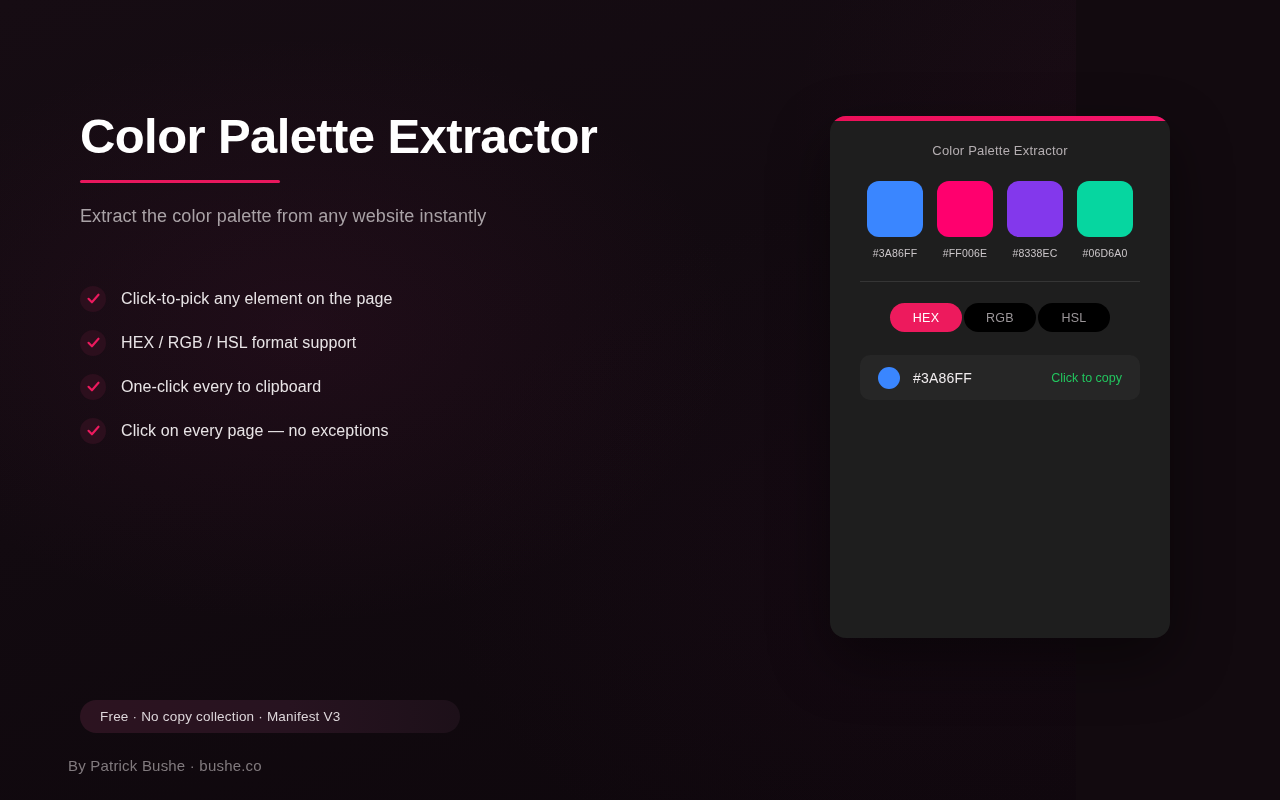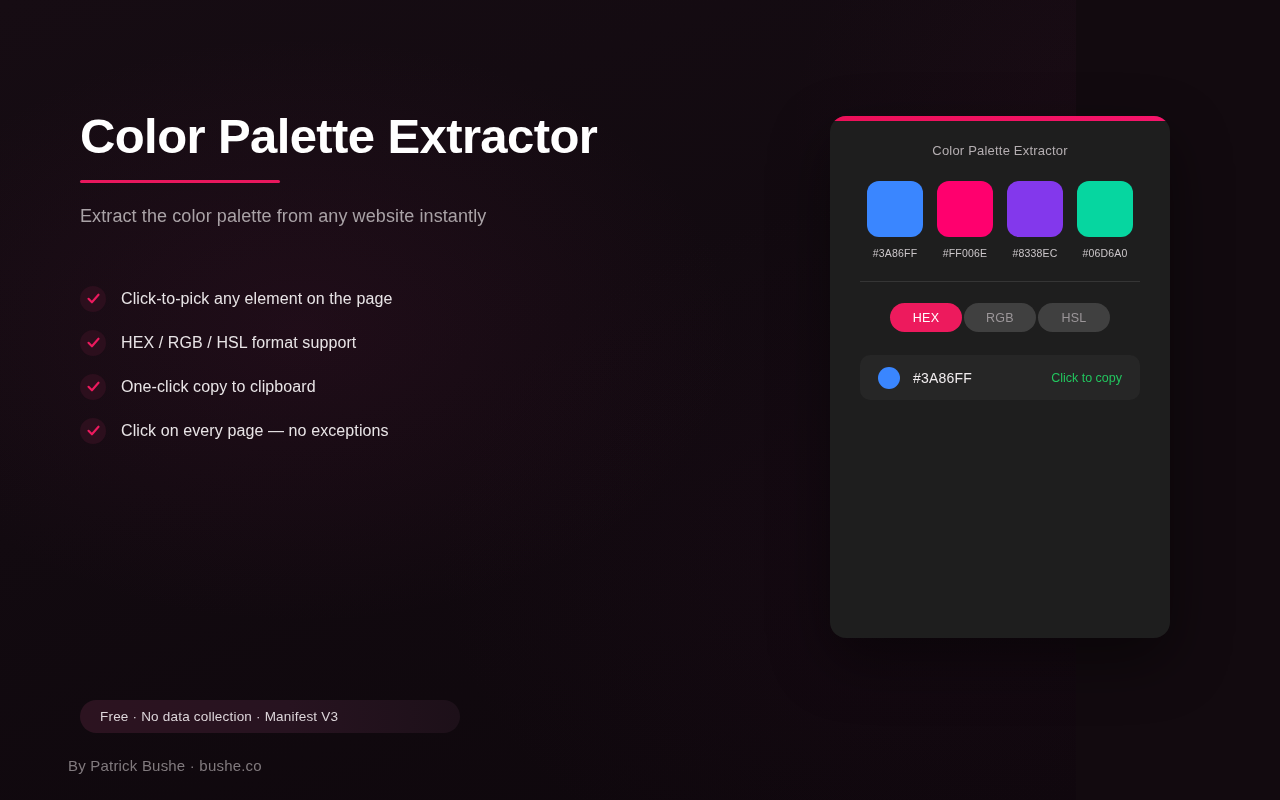--- a/index.html
+++ b/index.html
@@ -140,21 +140,21 @@
     margin-top:21px;
   }
   .fmt-pill {
     width:72px; height:29px;
     border-radius:15px;
     display:flex; align-items:center; justify-content:center;
     font-size:12.5px;
     letter-spacing:0.3px;
   }
   .fmt-pill.active { background:#ed1a5d; color:#ffffff; }
-  .fmt-pill.inactive { background:#404040; color:#9b9699; }
+  .fmt-pill.inactive { background:#000000; color:#9b9699; }
 
   .copy-row {
     margin:23px 30px 0 30px;
     height:45px;
     background:#262626;
     border-radius:10px;
     display:flex;
     align-items:center;
     padding:0 18px;
   }
@@ -204,37 +204,37 @@
         </span>
         <span class="feature-label">HEX / RGB / HSL format support</span>
       </div>
 
       <div class="feature-row">
         <span class="check-badge">
           <svg width="15" height="15" viewBox="0 0 24 24" fill="none" stroke="#ec1a5e" stroke-width="3.4" stroke-linecap="round" stroke-linejoin="round">
             <polyline points="4,12.5 9.5,18 20,6"></polyline>
           </svg>
         </span>
-        <span class="feature-label">One-click copy to clipboard</span>
+        <span class="feature-label">One-click every to clipboard</span>
       </div>
 
       <div class="feature-row">
         <span class="check-badge">
           <svg width="15" height="15" viewBox="0 0 24 24" fill="none" stroke="#ec1a5e" stroke-width="3.4" stroke-linecap="round" stroke-linejoin="round">
             <polyline points="4,12.5 9.5,18 20,6"></polyline>
           </svg>
         </span>
         <span class="feature-label">Click on every page — no exceptions</span>
       </div>
 
     </div>
   </div>
 
   <div class="badge-pill">
-    <span class="badge-text">Free  ·  No data collection  ·  Manifest V3</span>
+    <span class="badge-text">Free  ·  No copy collection  ·  Manifest V3</span>
   </div>
   <div class="byline">By Patrick Bushe  ·  bushe.co</div>
 
   <div class="panel">
     <div class="panel-accent"></div>
     <div class="panel-title">Color Palette Extractor</div>
 
     <div class="swatches">
       <div class="swatch-cell">
         <div class="swatch-chip" style="background:#3A86FF;"></div>

